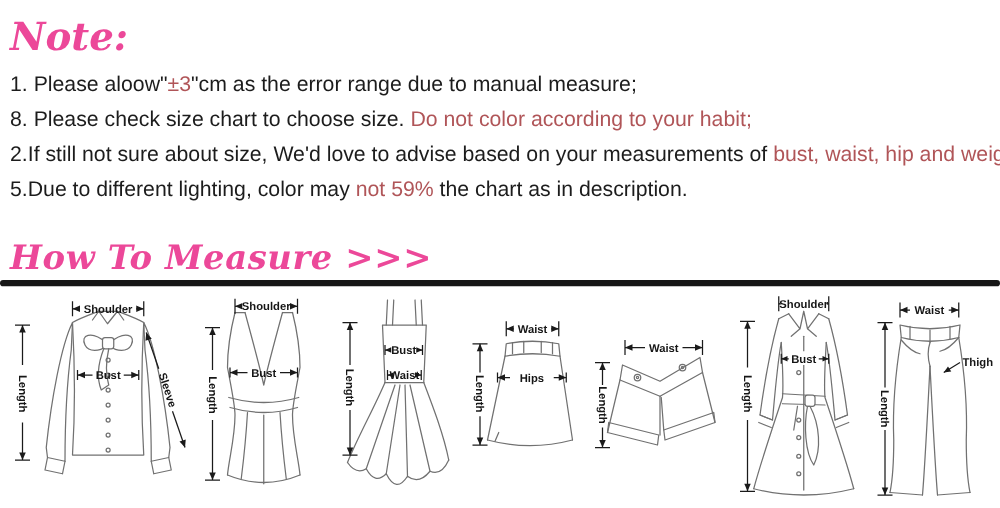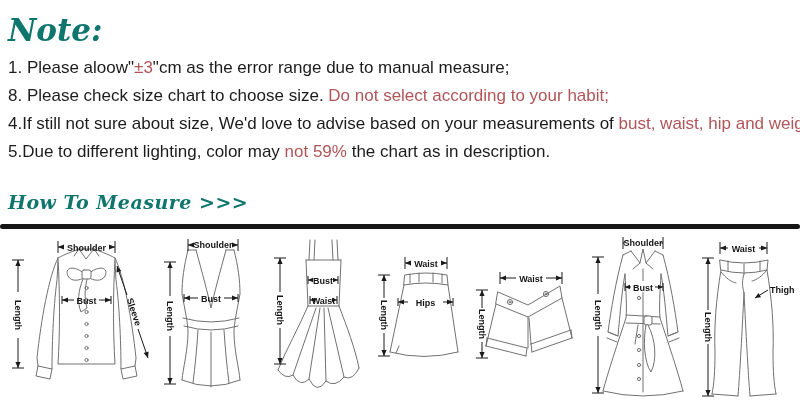--- a/index.html
+++ b/index.html
@@ -2,44 +2,44 @@
 <html><head>
 <meta charset="utf-8">
 <style>
   html,body{margin:0;padding:0;}
   body{
     width:800px;height:406px;position:relative;overflow:hidden;
     background:#ffffff;color:#1c1c1c;
     font-family:"Liberation Sans",sans-serif;
   }
   .script{
-    font-family:"DejaVu Serif",serif;font-style:italic;font-weight:bold;color:#0f766e;
+    font-family:"DejaVu Serif",serif;font-style:italic;font-weight:bold;color:#ec4899;
   }
   #note-heading{position:absolute;left:8px;top:12px;font-size:31px;}
   #note-lines{position:absolute;left:8px;top:54px;font-size:17px;line-height:28px;white-space:nowrap;}
   .red{color:#b05558;}
-  #measure-heading{position:absolute;left:8px;top:191px;font-size:19px;letter-spacing:.5px;}
+  #measure-heading{position:absolute;left:8px;top:191px;font-size:27px;letter-spacing:.5px;}
   #divider{position:absolute;left:0;top:224px;width:800px;height:5px;background:#161616;border-radius:3px;}
   .fig{position:absolute;top:232px;}
   svg text{font-family:"Liberation Sans",sans-serif;font-weight:bold;fill:#161616;font-size:9px;}
   .m line{stroke:#1a1a1a;stroke-width:1;}
   .m polygon{fill:#1a1a1a;stroke:none;}
   .g path,.g line,.g circle,.g rect{stroke:#717171;stroke-width:1;fill:none;stroke-linecap:round;stroke-linejoin:round;}
   .g .fw{fill:#ffffff;}
   .wbg{fill:#ffffff;stroke:none;}
 </style>
 </head>
 <body>
 
 <div>
   <div id="note-heading" class="script">Note:</div>
   <div id="note-lines">
     <div class="note-line"><span>1. Please aloow"</span><span class="red">±3</span><span>"cm as the error range due to manual measure;</span></div>
-    <div class="note-line"><span>8. Please check size chart to choose size. </span><span class="red">Do not select according to your habit;</span><span></span></div>
-    <div class="note-line"><span>4.If still not sure about size, We'd love to advise based on your measurements of </span><span class="red">bust, waist, hip and weight;</span><span></span></div>
+    <div class="note-line"><span>8. Please check size chart to choose size. </span><span class="red">Do not color according to your habit;</span><span></span></div>
+    <div class="note-line"><span>2.If still not sure about size, We'd love to advise based on your measurements of </span><span class="red">bust, waist, hip and weight;</span><span></span></div>
     <div class="note-line"><span>5.Due to different lighting, color may </span><span class="red">not 59%</span><span> the chart as in description.</span></div>
   </div>
 </div>
 
 <div>
   <div id="measure-heading" class="script">How To Measure &gt;&gt;&gt;</div>
   <div id="divider"></div>
 
   <svg class="fig" style="left:8px" width="150" height="174" viewBox="0 0 150 174">
     <g class="g">

